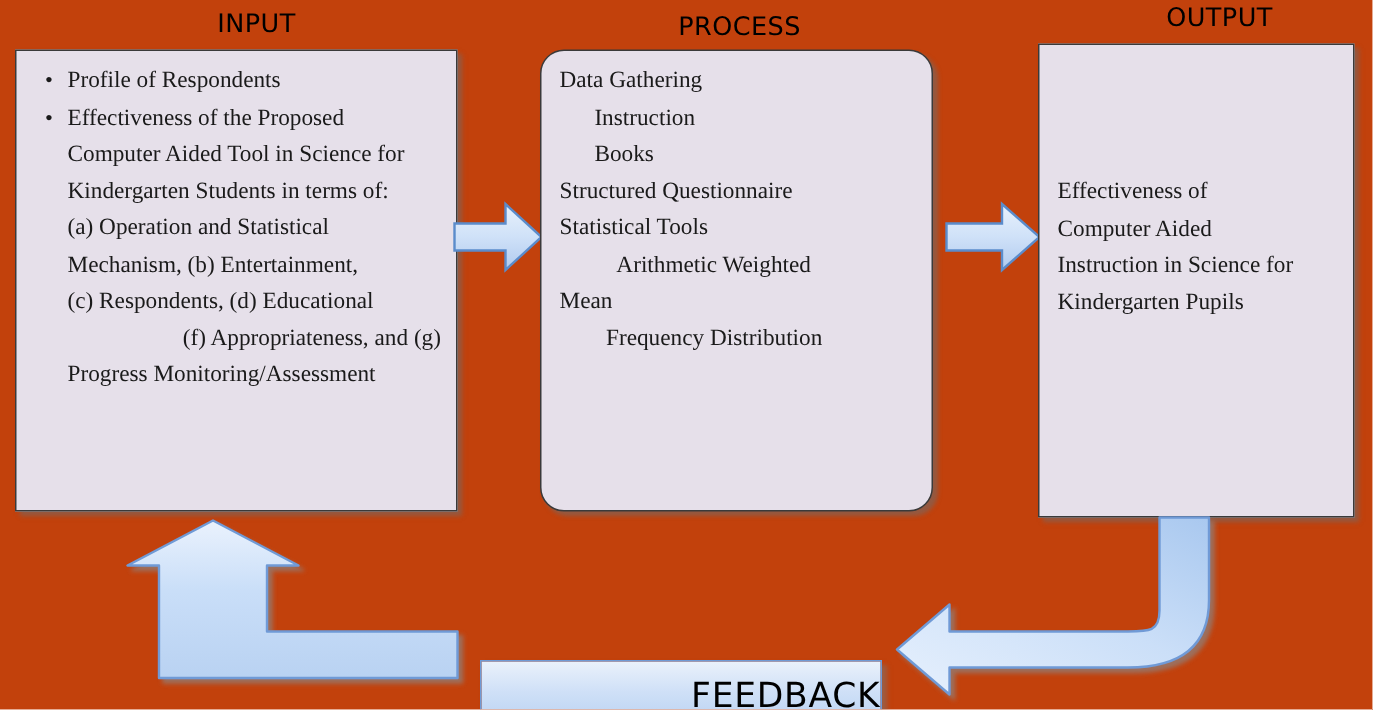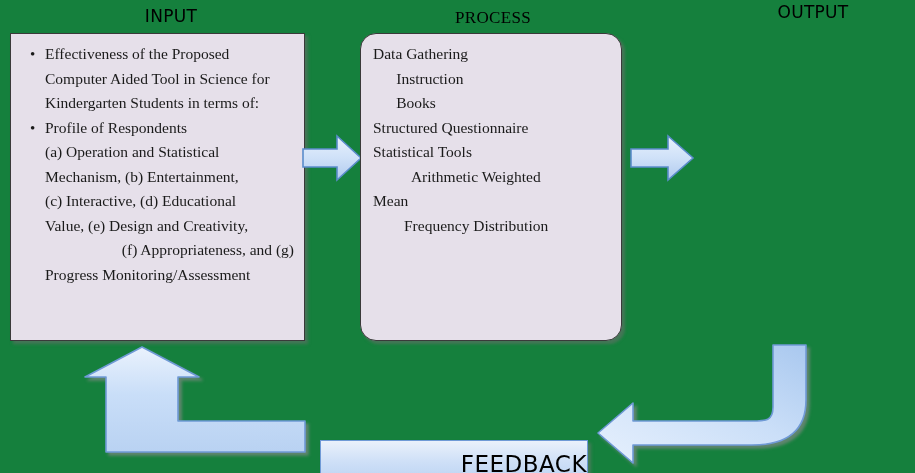--- a/index.html
+++ b/index.html
@@ -4,21 +4,21 @@
 <style>
   html, body {
     margin: 0;
     padding: 0;
     background: #ffffff;
   }
   #canvas {
     position: relative;
     width: 915px;
     height: 473px;
-    background: #15803d;
+    background: #c2410c;
     overflow: hidden;
     font-family: "Liberation Serif", serif;
   }
 
   
   .col-header {
     position: absolute;
     font-family: "DejaVu Sans", sans-serif;
     font-size: 17px;
     color: #000000;
@@ -107,34 +107,33 @@
     height: 473px;
     pointer-events: none;
   }
 </style>
 </head>
 <body>
 
 <div id="canvas">
 
   <div class="col-header" style="left:110px; top:6px; width:122px;">INPUT</div>
-  <div class="col-header" style="left:432px; top:8px; width:122px;font-family:Liberation Serif, serif;">PROCESS</div>
+  <div class="col-header" style="left:432px; top:8px; width:122px;">PROCESS</div>
   <div class="col-header" style="left:752px; top:2px; width:122px;">OUTPUT</div>
 
   <div class="stage-box" style="left:10px; top:33px; width:295px; height:308px;">
     <div class="inner">
       <ul class="bullets">
+        <li>Profile of Respondents</li>
         <li>Effectiveness of the Proposed Computer Aided Tool in Science for Kindergarten Students in terms of:</li>
-        <li>Profile of Respondents</li>
       </ul>
       <div class="sub-lines">
         <div class="ln" style="padding-left:22px;">(a) Operation and Statistical</div>
         <div class="ln" style="padding-left:22px;">Mechanism, (b) Entertainment,</div>
-        <div class="ln" style="padding-left:22px;">(c) Interactive, (d) Educational</div>
-        <div class="ln" style="padding-left:22px;">Value, (e) Design and Creativity,</div>
+        <div class="ln" style="padding-left:22px;">(c) Respondents, (d) Educational</div>
         <div class="ln" style="padding-left:22px;text-align:right;">(f) Appropriateness, and (g)</div>
         <div class="ln" style="padding-left:22px;">Progress Monitoring/Assessment</div>
       </div>
     </div>
   </div>
 
   <div class="arrow-right" style="left:302px; top:132px; width:62px; height:52px;">
     <svg width="62" height="52" viewBox="0 0 62 52">
       <defs>
         <linearGradient id="argrad1" x1="0" y1="0" x2="0" y2="1">
@@ -166,20 +165,28 @@
         <linearGradient id="argrad2" x1="0" y1="0" x2="0" y2="1">
           <stop offset="0%" stop-color="#e8f1fc"></stop>
           <stop offset="50%" stop-color="#cfe1f8"></stop>
           <stop offset="100%" stop-color="#b0caee"></stop>
         </linearGradient>
       </defs>
       <polygon points="1,17 38,17 38,4 63,26 38,48 38,35 1,35" fill="url(#argrad2)" stroke="#5b8ccb" stroke-width="1.6"></polygon>
     </svg>
   </div>
 
+  <div class="stage-box" style="left:692px; top:29px; width:211px; height:316px;">
+    <div class="inner plain-lines" style="padding-top:86px;">
+      <div class="ln">Effectiveness of</div>
+      <div class="ln">Computer Aided</div>
+      <div class="ln">Instruction in Science for</div>
+      <div class="ln">Kindergarten Pupils</div>
+    </div>
+  </div>
 
   <svg id="elbows" viewBox="0 0 915 473">
     <defs>
       <linearGradient id="upgrad" x1="0" y1="1" x2="0" y2="0">
         <stop offset="0%" stop-color="#b9d2f2"></stop>
         <stop offset="55%" stop-color="#c9deF8"></stop>
         <stop offset="100%" stop-color="#eaf2fd"></stop>
       </linearGradient>
       <linearGradient id="curvegrad" x1="1" y1="0" x2="0" y2="1">
         <stop offset="0%" stop-color="#a9c8ef"></stop>

